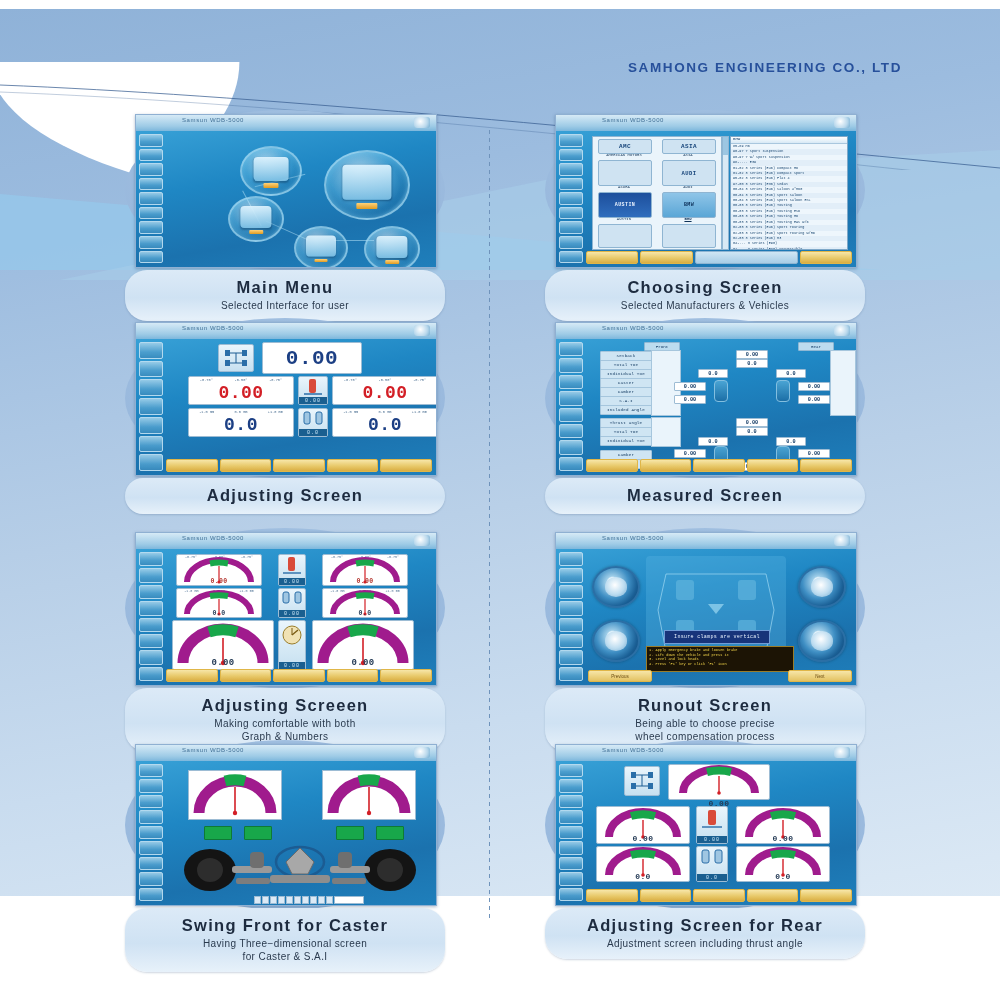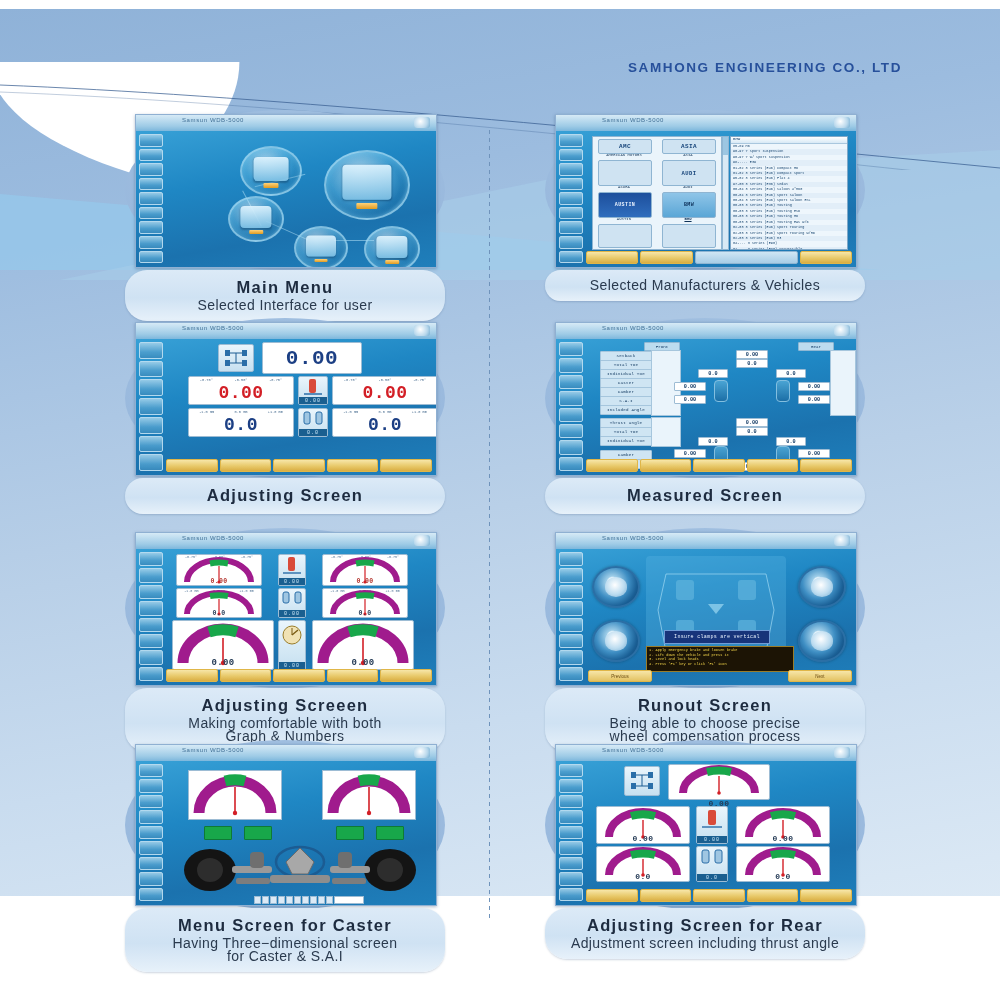--- a/index.html
+++ b/index.html
@@ -48,21 +48,21 @@
     background:linear-gradient(180deg,#bdd7ea 0%, #a9cde4 8%, #7fb9dd 100%);
     box-shadow:0 1px 3px rgba(40,70,110,.35);
     overflow:hidden;}
 
   
   .cap{position:absolute;width:320px;border-radius:22px;
     background:linear-gradient(180deg,#dceaf7 0%,#cfe2f3 55%,#e7f1fa 100%);
     box-shadow:0 1px 2px rgba(60,90,130,.25);
     text-align:center;padding:7px 6px 9px;box-sizing:border-box;}
   .cap .t{font-size:16.5px;font-weight:700;color:#1d2b3f;letter-spacing:1.3px;line-height:20px;}
-  .cap .s{font-size:14px;color:#2a3a4e;letter-spacing:.4px;line-height:13px;margin-top:2px;}
+  .cap .s{font-size:10px;color:#2a3a4e;letter-spacing:.4px;line-height:13px;margin-top:2px;}
 
   
   .win{position:absolute;inset:0;}
   .win-top{position:absolute;left:0;top:0;width:100%;height:16px;
     background:linear-gradient(180deg,#d6eaf6,#9ecbe6 70%,#7db7dc);}
   .win-title{position:absolute;left:46px;top:2px;font-size:6px;color:#2b5d86;
     letter-spacing:.6px;white-space:nowrap;opacity:.85;}
   .win-logo{position:absolute;right:6px;top:2px;width:16px;height:11px;border-radius:3px;
     background:radial-gradient(circle at 40% 40%,#fff,#b9d8ec 60%,#6ea9cf);}
   .win-body{position:absolute;left:0;top:16px;right:0;bottom:0;
@@ -343,20 +343,21 @@
           </div>
           <div class="toolbar">
             <b></b>
             <b></b>
             <b style="flex:2;background:linear-gradient(180deg,#cfe6f4,#a8cde6);border-color:#8fb5d2;"></b>
             <b></b>
           </div>
         </div>
       </div>
       <div class="cap" style="left:0;top:160px;">
+        <div class="t">Choosing Screen</div>
         <div class="s">Selected Manufacturers &amp; Vehicles</div>
       </div>
     </div>
 
     <div class="panel" style="left:125px;top:318px;">
       <div class="oval"></div>
       <div class="shot">
         <div class="win">
           <div class="win-top">
             <div class="win-title">Samsun  WDB-5000</div>
@@ -812,21 +813,21 @@
                 <b></b>
                 <b></b>
                 <b></b>
                 <b></b>
               <b style="width:28px;background:#ffffff"></b>
             </div>
           </div>
         </div>
       </div>
       <div class="cap" style="left:0;top:168px;">
-        <div class="t">Menu Screen for Caster</div>
+        <div class="t">Swing Front for Caster</div>
         <div class="s" style="white-space:pre-line">Having Three−dimensional screen
 for Caster &amp; S.A.I</div>
       </div>
     </div>
 
     <div class="panel" style="left:545px;top:740px;">
       <div class="oval" style="height:170px;"></div>
       <div class="shot" style="height:160px;">
         <div class="win">
           <div class="win-top">

